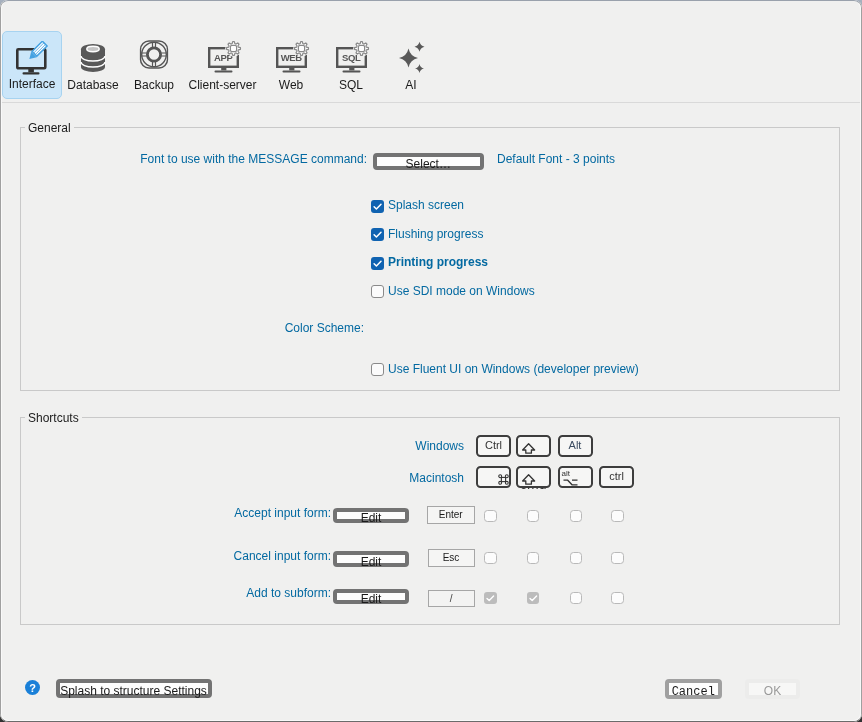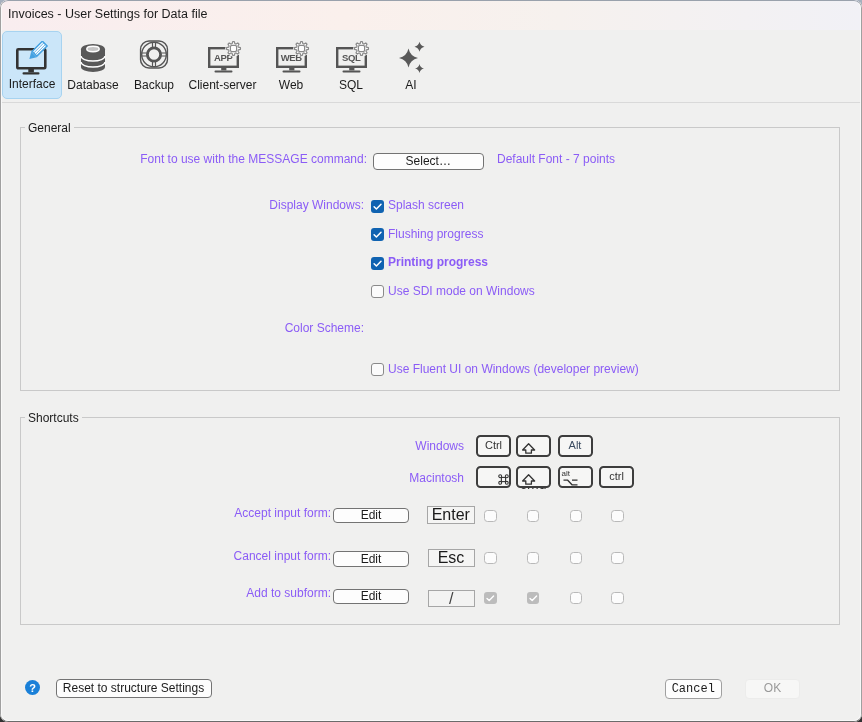--- a/index.html
+++ b/index.html
@@ -16,41 +16,38 @@
   .titlebar{position:absolute;left:0;top:0;width:862px;height:30px;
        background:linear-gradient(90deg,#f9edef 0,#faf0ec 40%,#f6f1ee 65%,#f1f1f6 100%);}
   .title{position:absolute;left:8px;top:7px;font-size:12.5px;color:#1b1b1b;}
   .toolbar{position:absolute;left:0;top:30px;width:862px;height:72px;border-bottom:1px solid #d9d9d9;}
   .tab{position:absolute;top:31px;height:68px;border-radius:5px;text-align:center;box-sizing:border-box;}
   .tab.sel{background:#cbe6f9;border:1px solid #a7d3f0;}
   .tab .lbl{position:absolute;left:-6px;right:-6px;bottom:7px;font-size:12px;color:#1b1b1b;}
   .tab svg{position:absolute;left:50%;transform:translateX(-50%);top:9px;}
   .grp{position:absolute;left:20px;width:820px;border:1px solid #c9c9c9;box-sizing:border-box;}
   .grp .cap{position:absolute;left:4px;top:-7px;background:#f0f0ef;padding:0 3px;font-size:12px;color:#1b1b1b;}
-  .lab{position:absolute;font-size:12px;color:#8b5cf6;white-space:nowrap;line-height:13px;}
+  .lab{position:absolute;font-size:12px;color:#0369a1;white-space:nowrap;line-height:13px;}
   .r{text-align:right;}
-  .btn{position:absolute;background:#fdfdfd;border:1px solid #737373;border-radius:4px;
+  .btn{position:absolute;background:#fdfdfd;border:4px solid #737373;border-radius:4px;
        font-size:12px;color:#1b1b1b;text-align:center;box-sizing:border-box;}
   .key{position:absolute;background:#f6f6f5;border:2px solid #3d3d3d;border-radius:4.5px;
        box-sizing:border-box;text-align:center;font-size:11px;color:#333;width:35px;height:22px;}
   .skey{position:absolute;background:#f5f5f4;border:1px solid #a6a6a6;box-sizing:border-box;
-       text-align:center;font-size:16px;color:#1b1b1b;}
+       text-align:center;font-size:10px;color:#1b1b1b;}
   .cb{position:absolute;width:13px;height:13px;box-sizing:border-box;}
   .cb.on{background:#1063b1;border-radius:3px;}
   .cb.off{background:#fbfbfb;border:1px solid #8a8a8a;border-radius:3px;}
   .cb.dis{background:#fcfcfc;border:1px solid #b9b9b9;border-radius:3.5px;width:12.5px;height:12.5px;}
   .cb.dison{background:#bcbcbc;border-radius:3px;width:12.5px;height:12.5px;}
   .cb svg{position:absolute;left:0;top:0;}
 </style>
 </head>
 <body>
 <div class="win">
-  <div class="titlebar">
-      <div class="title">Invoices - User Settings for Data file</div>
-    </div>
   <div class="toolbar"></div>
   <div id="tabs">
       <div class="tab sel" style="left:2px;width:60px;">
         <svg width="40" height="34" viewBox="0 0 40 34">
    <rect x="5.3" y="8.3" width="28" height="19" rx="1" fill="none" stroke="#333" stroke-width="2.6"></rect>
    <rect x="16.3" y="27.3" width="5.6" height="4" fill="#333"></rect>
    <rect x="10.5" y="31.3" width="17" height="2.2" rx="1.1" fill="#333"></rect>
    <g transform="translate(-2.2,1.2) rotate(45 33 3)">
     <rect x="29.9" y="0.5" width="6.6" height="14.5" fill="#fff" stroke="#45a2e2" stroke-width="1.5"></rect>
     <line x1="32.1" y1="0.5" x2="32.1" y2="15" stroke="#45a2e2" stroke-width="0.8"></line>
@@ -132,23 +129,22 @@
   </svg>
         <div class="lbl">AI</div>
       </div>
     </div>
 
   <div class="grp" style="top:127px;height:264px;">
     <div class="cap">General</div>
   </div>
   <div class="lab r" style="left:67px;top:152.5px;width:300px;">Font to use with the MESSAGE command:</div>
   <div class="btn" style="left:373px;top:153px;width:110.5px;height:16.5px;line-height:14.5px;">Select…</div>
-  <div class="lab" style="left:497px;top:152.5px;">Default Font - 7 points</div>
-
-  <div class="lab r" style="left:164px;top:199px;width:200px;">Display Windows:</div>
+  <div class="lab" style="left:497px;top:152.5px;">Default Font - 3 points</div>
+
   <div class="cb on" style="left:371px;top:199.5px;">
       <svg width="13" height="13">
         <path d="M3.1 6.7l2.3 2.3 4.6-4.8" stroke="#fff" stroke-width="1.5" fill="none" stroke-linecap="round" stroke-linejoin="round"></path>
       </svg>
     </div>
   <div class="lab" style="left:388px;top:199px;">Splash screen</div>
   <div class="cb on" style="left:371px;top:228px;">
       <svg width="13" height="13">
         <path d="M3.1 6.7l2.3 2.3 4.6-4.8" stroke="#fff" stroke-width="1.5" fill="none" stroke-linecap="round" stroke-linejoin="round"></path>
       </svg>
@@ -232,17 +228,17 @@
         <path d="M3 6.4l2.2 2.2 4.4-4.6" stroke="#fff" stroke-width="1.4" fill="none" stroke-linecap="round" stroke-linejoin="round"></path>
       </svg>
     </div>
   <div class="cb dis" style="left:569.5px;top:591.5px;"></div>
   <div class="cb dis" style="left:611px;top:591.5px;"></div>
 
   <svg style="position:absolute;left:25px;top:680px;" width="15" height="15">
       <circle cx="7.5" cy="7.5" r="7.5" fill="#1a80d8"></circle>
       <text x="7.5" y="11.5" font-size="11" font-weight="bold" fill="#fff" text-anchor="middle" font-family="Liberation Sans">?</text>
     </svg>
-  <div class="btn" style="left:55.5px;top:678.5px;width:156px;height:19.5px;line-height:17.5px;">Reset to structure Settings</div>
+  <div class="btn" style="left:55.5px;top:678.5px;width:156px;height:19.5px;line-height:17.5px;">Splash to structure Settings</div>
   <div class="btn" style="left:664.5px;top:678.5px;width:57.5px;height:20.5px;line-height:18.5px;border-color:#a0a0a0;font-family:Liberation Mono, monospace;">Cancel</div>
   <div class="btn" style="left:745px;top:679px;width:55px;height:19.5px;line-height:17.5px;background:#f7f7f6;border-color:#ececeb;color:#9a9a9a;">OK</div>
   <div class="frame"></div>
 </div>
 
 </body></html>

